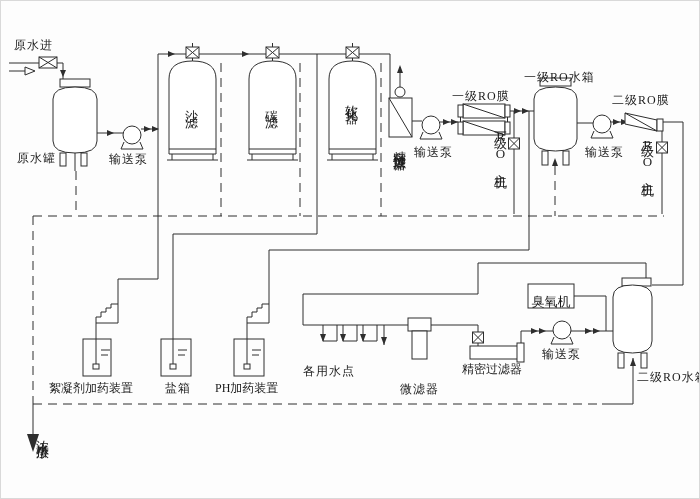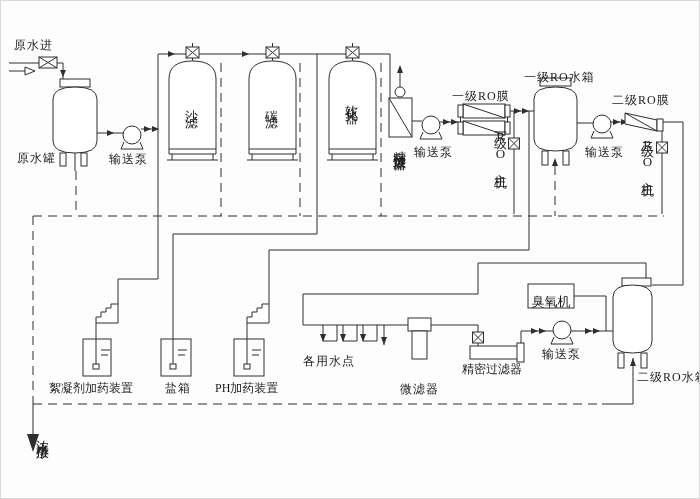--- a/index.html
+++ b/index.html
@@ -250,21 +250,21 @@
   <div class="vlabel" style="left:493px;top:124px;letter-spacing:2px">一级RO主机</div>
   <div class="lbl" style="left:523px;top:70px">一级RO水箱</div>
   <div class="lbl" style="left:584px;top:145px">输送泵</div>
   <div class="lbl" style="left:611px;top:93px">二级RO膜</div>
   <div class="vlabel" style="left:640px;top:132px;letter-spacing:2px">二级RO主机</div>
 
   <div class="lbl" style="left:48px;top:381px;letter-spacing:0">絮凝剂加药装置</div>
   <div class="lbl" style="left:164px;top:381px">盐箱</div>
   <div class="lbl" style="left:214px;top:381px;letter-spacing:0">PH加药装置</div>
 
-  <div class="lbl" style="left:302px;top:354px">各用水点</div>
+  <div class="lbl" style="left:302px;top:364px">各用水点</div>
   <div class="lbl" style="left:399px;top:382px">微滤器</div>
   <div class="lbl" style="left:461px;top:362px;letter-spacing:0">精密过滤器</div>
   <div class="lbl" style="left:541px;top:347px">输送泵</div>
   <div class="boxlabel">臭氧机</div>
   <div class="lbl" style="left:636px;top:370px">二级RO水箱</div>
 
   <div class="vlabel" style="left:35px;top:429px;letter-spacing:2px">浓水排放</div>
 
 </div>
 

